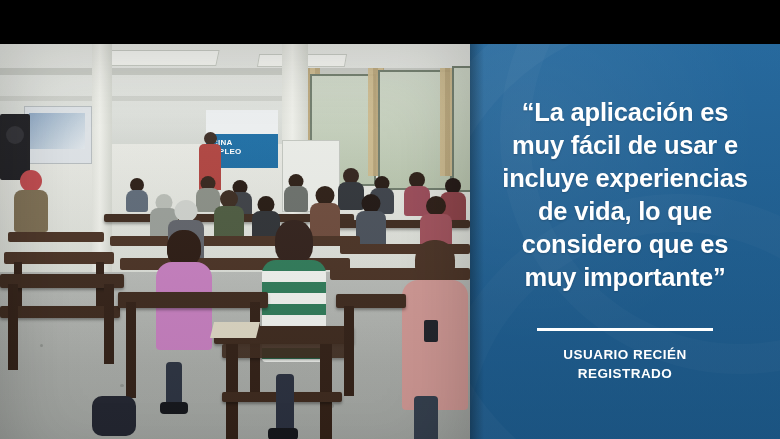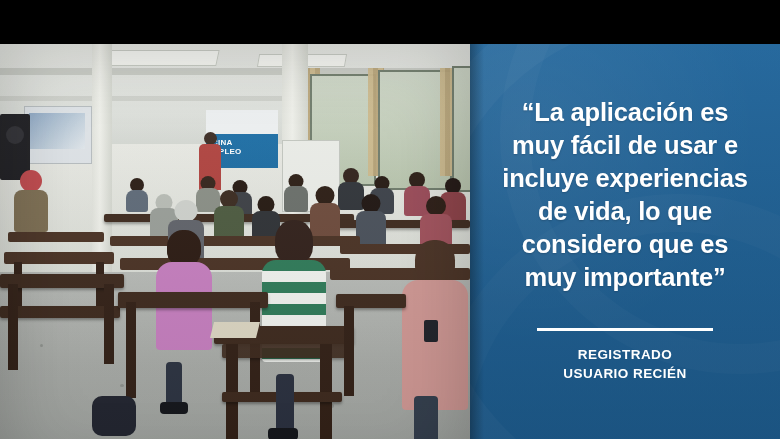--- a/index.html
+++ b/index.html
@@ -465,20 +465,20 @@
     <div class="panel-photo-ghost"></div>
     <div class="panel-rings"></div>
     <div class="panel-rings2"></div>
     <div class="panel-rings3"></div>
     <div class="panel-tint"></div>
 
     <div class="panel-content">
       <div class="quote">“La aplicación es muy fácil de usar e incluye experiencias de vida, lo que considero que es muy importante”</div>
       <div class="divider"></div>
       <div class="attrib">
+        <div>USUARIO RECIÉN</div>
         <div>REGISTRADO</div>
-        <div>USUARIO RECIÉN</div>
       </div>
     </div>
   </div>
 
   <div class="edge-shadow"></div>
 </div>
 
 </body></html>

